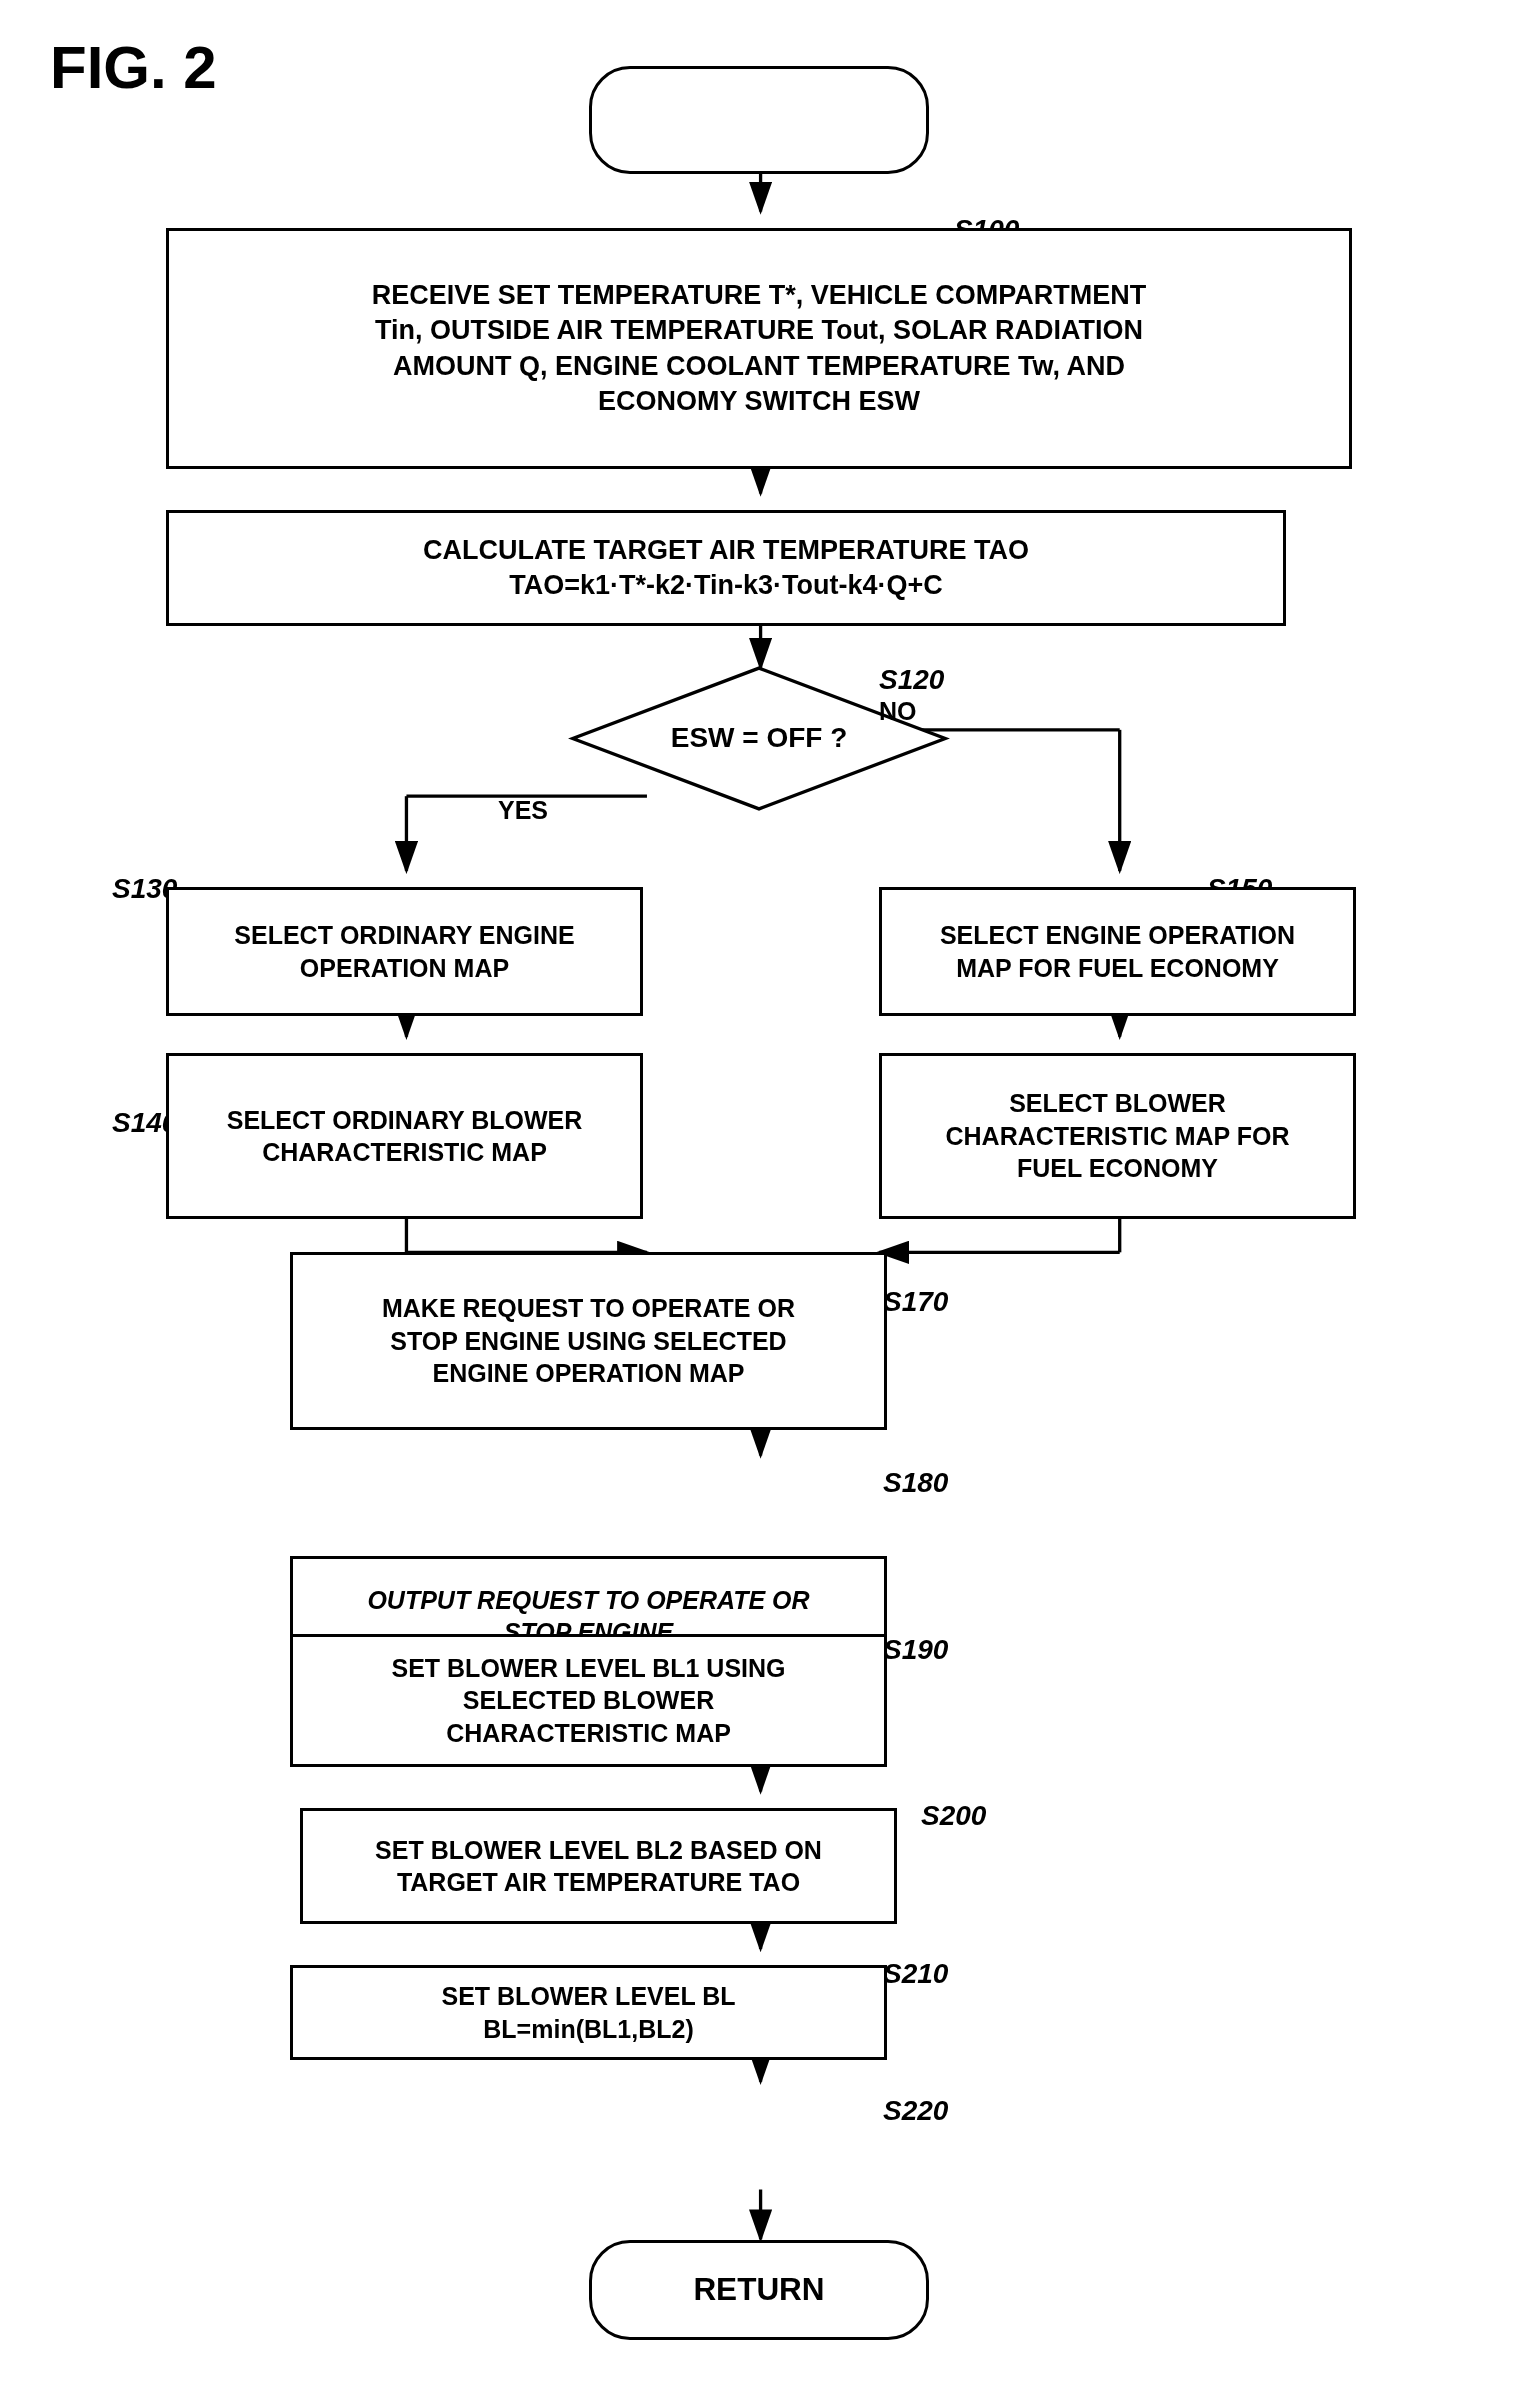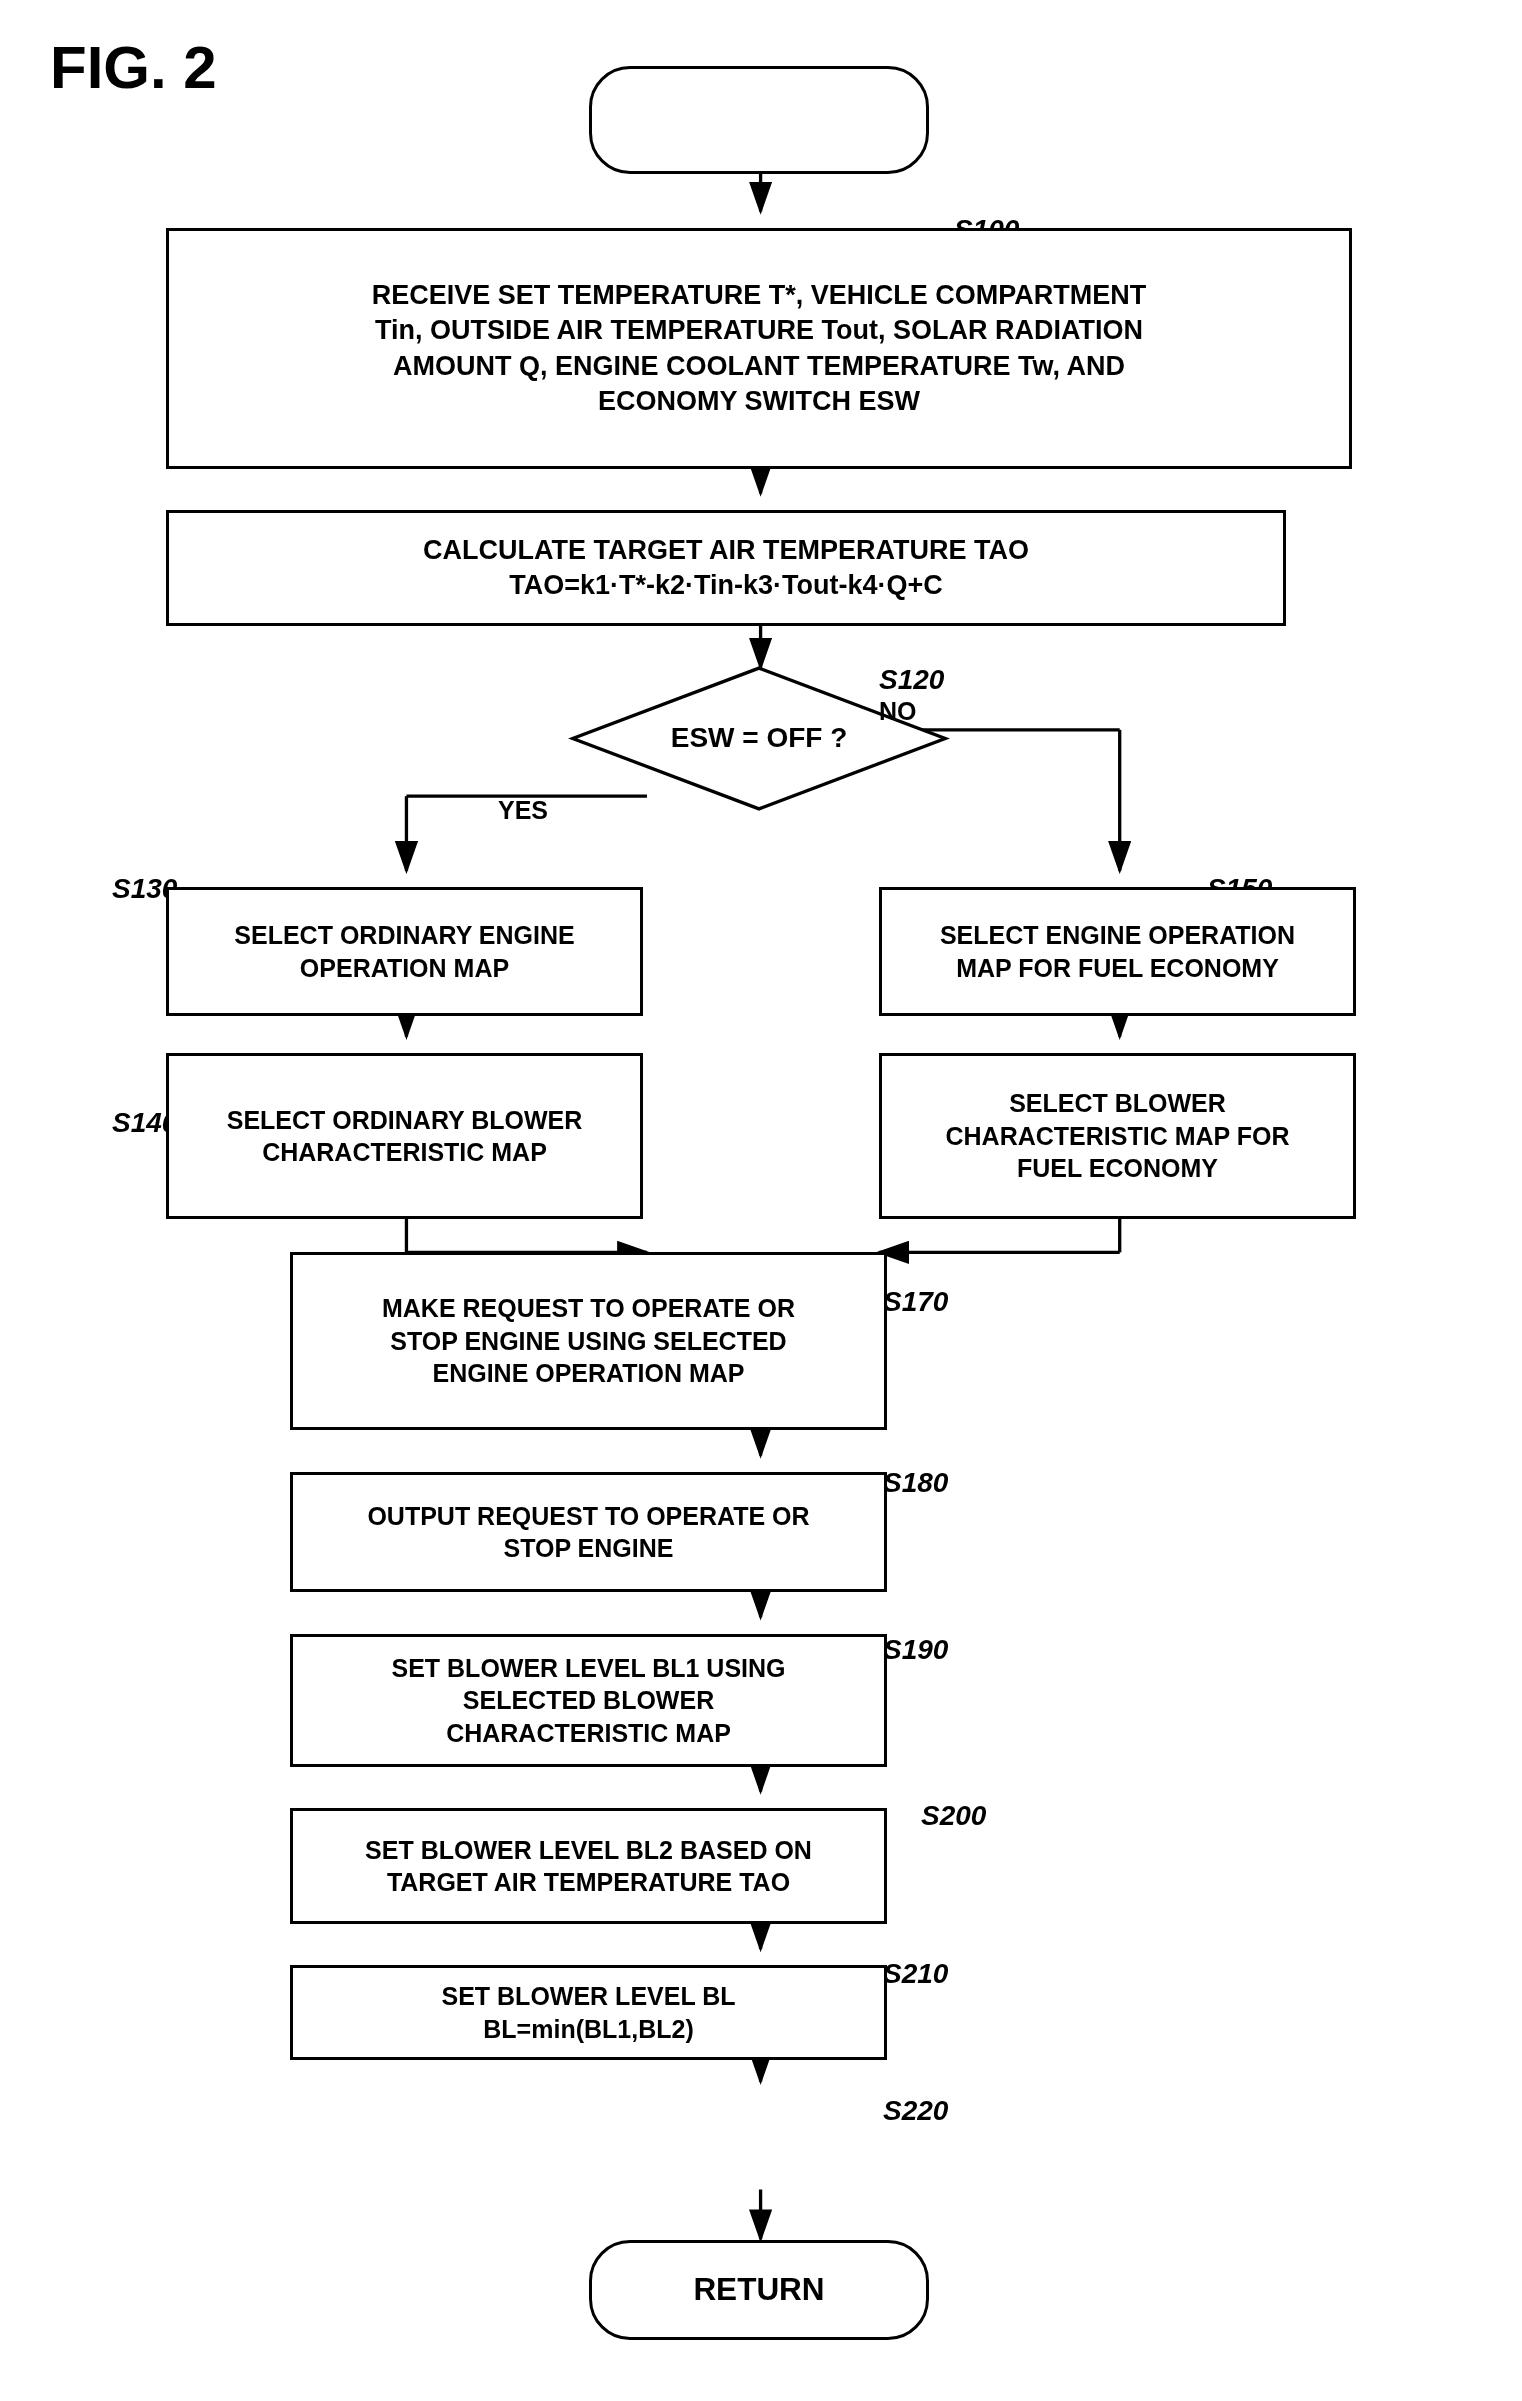--- a/index.html
+++ b/index.html
@@ -214,36 +214,36 @@
   <div class="step-label" style="left:883px; top:1286px;">S170</div>
 
   <div class="process" style="left:290px; top:1236px; width:597px; height:178px; font-size:25px;">
     <span style="white-space:pre-line;">MAKE REQUEST TO OPERATE OR
 STOP ENGINE USING SELECTED
 ENGINE OPERATION MAP</span>
   </div>
 
   <div class="step-label" style="left:883px; top:1467px;">S180</div>
 
-  <div class="process" style="left:290px; top:1456px; width:597px; height:120px; font-size:25px;">
+  <div class="process" style="left:290px; top:1540px; width:597px; height:120px; font-size:25px;font-style:italic;">
     <span style="white-space:pre-line;">OUTPUT REQUEST TO OPERATE OR
 STOP ENGINE</span>
   </div>
 
   <div class="step-label" style="left:883px; top:1634px;">S190</div>
 
   <div class="process" style="left:290px; top:1618px; width:597px; height:133px; font-size:25px;">
     <span style="white-space:pre-line;">SET BLOWER LEVEL BL1 USING
 SELECTED BLOWER
 CHARACTERISTIC MAP</span>
   </div>
 
   <div class="step-label" style="left:883px; top:1800px;margin-left:38px;">S200</div>
 
-  <div class="process" style="left:290px; top:1792px; width:597px; height:116px; font-size:25px;">
+  <div class="process" style="left:300px; top:1792px; width:597px; height:116px; font-size:25px;">
     <span style="white-space:pre-line;">SET BLOWER LEVEL BL2 BASED ON
 TARGET AIR TEMPERATURE TAO</span>
   </div>
 
   <div class="step-label" style="left:883px; top:1958px;">S210</div>
 
   <div class="process" style="left:290px; top:1949px; width:597px; height:95px; font-size:25px;">
     <span style="white-space:pre-line;">SET BLOWER LEVEL BL
 BL=min(BL1,BL2)</span>
   </div>

